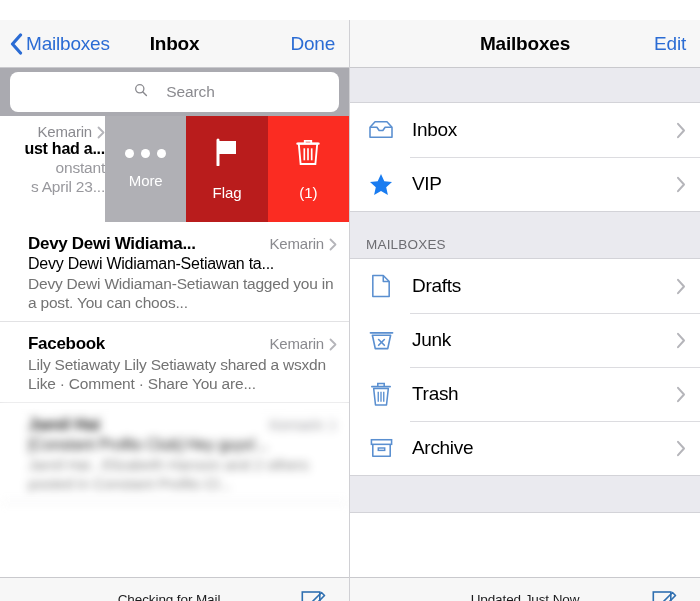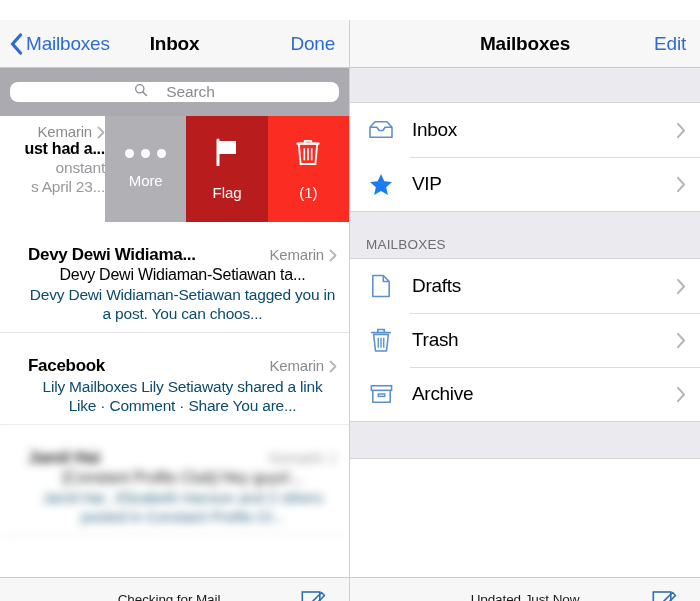--- a/index.html
+++ b/index.html
@@ -106,21 +106,21 @@
   .search-zone {
     height: 48px;
     background: #aaaab0;
     display: flex;
     align-items: center;
     padding: 0 10px;
     box-sizing: border-box;
   }
   .search-field {
     flex: 1;
-    height: 20px;
+    height: 40px;
     background: #ffffff;
     border-radius: 8px;
     display: flex;
     align-items: center;
     justify-content: center;
     gap: 18px;
     cursor: text;
   }
   .search-placeholder {
     font-size: 15.5px;
@@ -180,26 +180,25 @@
     width: 9px;
     height: 9px;
     border-radius: 50%;
     background: #fff;
     display: block;
   }
 
   
   .mail-row {
     position: relative;
-    padding: 23px 12px 9px 28px;
+    padding: 12px 12px 9px 28px;
     border-bottom: 1px solid #e2e2e4;
     background: #fff;
     cursor: pointer;
     box-sizing: border-box;
-    text-align: center;
   }
   .mail-top {
     display: flex;
     align-items: baseline;
   }
   .mail-sender {
     font-size: 17px;
     font-weight: bold;
     color: #000;
     letter-spacing: -0.3px;
@@ -228,21 +227,21 @@
   .mail-subject {
     font-size: 16px;
     color: #000;
     letter-spacing: -0.25px;
     white-space: nowrap;
     overflow: hidden;
     margin-top: 1px;
   }
   .mail-preview {
     font-size: 15.5px;
-    color: #0c4a6e;
+    color: #737373;
     letter-spacing: -0.2px;
     line-height: 19px;
     margin-top: 1px;
     max-height: 38px;
     overflow: hidden;
   }
   .mail-row.blurred {
     filter: blur(4.2px);
     opacity: .85;
   }
@@ -454,21 +453,21 @@
         <span class="mail-sender">Facebook</span>
         <span class="mail-meta">
           <span class="mail-date">Kemarin</span>
           <span class="chev-sm">
             <svg viewBox="0 0 8 13" width="8" height="13">
               <polyline points="1.5,1.5 6.5,6.5 1.5,11.5" fill="none" stroke="#b5b5ba" stroke-width="1.8" stroke-linecap="round" stroke-linejoin="round"></polyline>
             </svg>
           </span>
         </span>
       </div>
-      <div class="mail-preview">Lily Mailboxes Lily Setiawaty shared a link Like · Comment · Share You are...</div>
+      <div class="mail-preview">Lily Setiawaty Lily Setiawaty shared a wsxdn Like · Comment · Share You are...</div>
     </div>
 
     <div class="mail-row blurred">
       <div class="mail-top">
         <span class="mail-sender">Jamil Hai</span>
         <span class="mail-meta">
           <span class="mail-date">Kemarin</span>
           <span class="chev-sm">
             <svg viewBox="0 0 8 13" width="8" height="13">
               <polyline points="1.5,1.5 6.5,6.5 1.5,11.5" fill="none" stroke="#b5b5ba" stroke-width="1.8" stroke-linecap="round" stroke-linejoin="round"></polyline>
@@ -542,20 +541,36 @@
       </span>
       <span class="mb-label">Drafts</span>
       <span class="mb-chev">
         <svg viewBox="0 0 10 17" width="10" height="17">
           <polyline points="2,1.8 8,8.5 2,15.2" fill="none" stroke="#b5b5ba" stroke-width="2" stroke-linecap="round" stroke-linejoin="round"></polyline>
         </svg>
       </span>
     </div>
 
 
+    <div class="mb-row">
+      <span class="mb-icon">
+        <svg viewBox="0 0 26 24" width="25" height="23">
+          <line x1="1.5" y1="4" x2="24.5" y2="4" stroke="#5a8fd0" stroke-width="1.8" stroke-linecap="round"></line>
+          <path d="M3.5 6.5 L22.5 6.5 L19.5 20.5 L6.5 20.5 Z" fill="none" stroke="#5a8fd0" stroke-width="1.7" stroke-linejoin="round"></path>
+          <line x1="10" y1="11" x2="16" y2="17" stroke="#5a8fd0" stroke-width="1.7" stroke-linecap="round"></line>
+          <line x1="16" y1="11" x2="10" y2="17" stroke="#5a8fd0" stroke-width="1.7" stroke-linecap="round"></line>
+        </svg>
+      </span>
+      <span class="mb-label">Junk</span>
+      <span class="mb-chev">
+        <svg viewBox="0 0 10 17" width="10" height="17">
+          <polyline points="2,1.8 8,8.5 2,15.2" fill="none" stroke="#b5b5ba" stroke-width="2" stroke-linecap="round" stroke-linejoin="round"></polyline>
+        </svg>
+      </span>
+    </div>
 
     <div class="mb-row">
       <span class="mb-icon">
         <svg viewBox="0 0 24 28" width="22" height="26">
           <line x1="2" y1="6" x2="22" y2="6" stroke="#5a8fd0" stroke-width="1.8" stroke-linecap="round"></line>
           <path d="M8.5 6 L8.5 2.5 L15.5 2.5 L15.5 6" fill="none" stroke="#5a8fd0" stroke-width="1.7"></path>
           <path d="M4 8 L20 8 L18 26 L6 26 Z" fill="none" stroke="#5a8fd0" stroke-width="1.7" stroke-linejoin="round"></path>
           <line x1="9" y1="11.5" x2="9" y2="22.5" stroke="#5a8fd0" stroke-width="1.5"></line>
           <line x1="12" y1="11.5" x2="12" y2="22.5" stroke="#5a8fd0" stroke-width="1.5"></line>
           <line x1="15" y1="11.5" x2="15" y2="22.5" stroke="#5a8fd0" stroke-width="1.5"></line>

